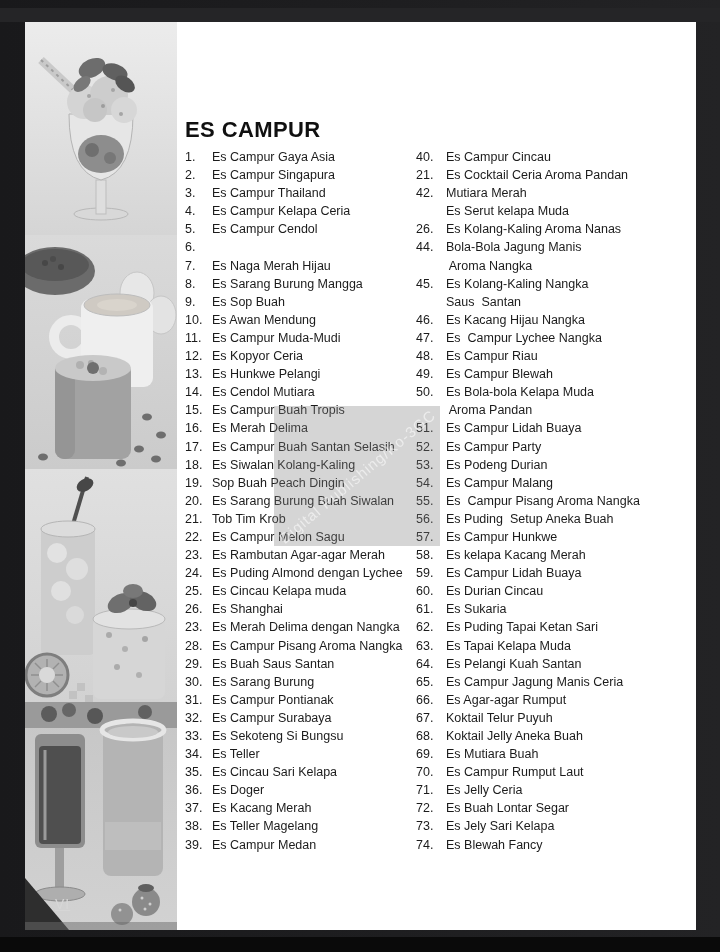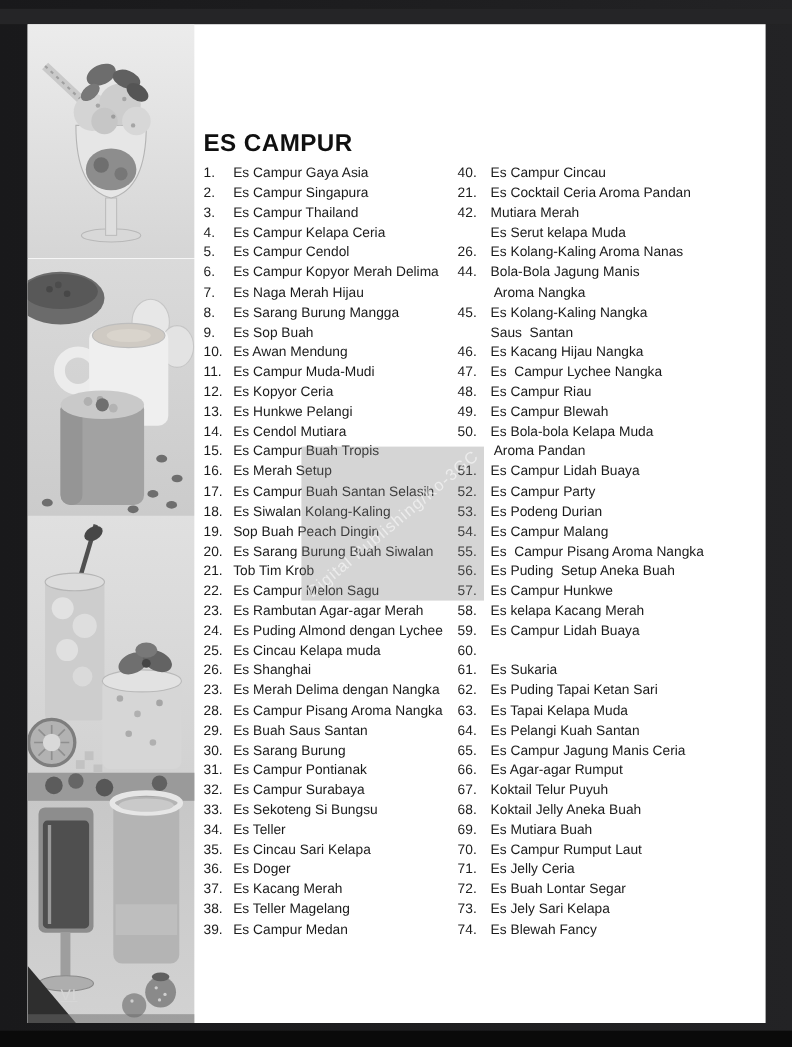--- a/index.html
+++ b/index.html
@@ -245,23 +245,20 @@
         </span>
       </div>
       <div class="toc-item">
         <span class="toc-num">5.</span>
         <span class="toc-lines">
           <span class="toc-line">Es Campur Cendol</span>
         </span>
       </div>
       <div class="toc-item">
         <span class="toc-num">6.</span>
-        <span class="toc-lines">
-          <span class="toc-line">Es Campur Kopyor Merah Delima</span>
-        </span>
       </div>
       <div class="toc-item">
         <span class="toc-num">7.</span>
         <span class="toc-lines">
           <span class="toc-line">Es Naga Merah Hijau</span>
         </span>
       </div>
       <div class="toc-item">
         <span class="toc-num">8.</span>
         <span class="toc-lines">
@@ -306,21 +303,21 @@
       </div>
       <div class="toc-item">
         <span class="toc-num">15.</span>
         <span class="toc-lines">
           <span class="toc-line">Es Campur Buah Tropis</span>
         </span>
       </div>
       <div class="toc-item">
         <span class="toc-num">16.</span>
         <span class="toc-lines">
-          <span class="toc-line">Es Merah Setup</span>
+          <span class="toc-line">Es Merah Delima</span>
         </span>
       </div>
       <div class="toc-item">
         <span class="toc-num">17.</span>
         <span class="toc-lines">
           <span class="toc-line">Es Campur Buah Santan Selasih</span>
         </span>
       </div>
       <div class="toc-item">
         <span class="toc-num">18.</span>
@@ -575,20 +572,23 @@
         </span>
       </div>
       <div class="toc-item">
         <span class="toc-num">59.</span>
         <span class="toc-lines">
           <span class="toc-line">Es Campur Lidah Buaya</span>
         </span>
       </div>
       <div class="toc-item">
         <span class="toc-num">60.</span>
+        <span class="toc-lines">
+          <span class="toc-line">Es Durian Cincau</span>
+        </span>
       </div>
       <div class="toc-item">
         <span class="toc-num">61.</span>
         <span class="toc-lines">
           <span class="toc-line">Es Sukaria</span>
         </span>
       </div>
       <div class="toc-item">
         <span class="toc-num">62.</span>
         <span class="toc-lines">

